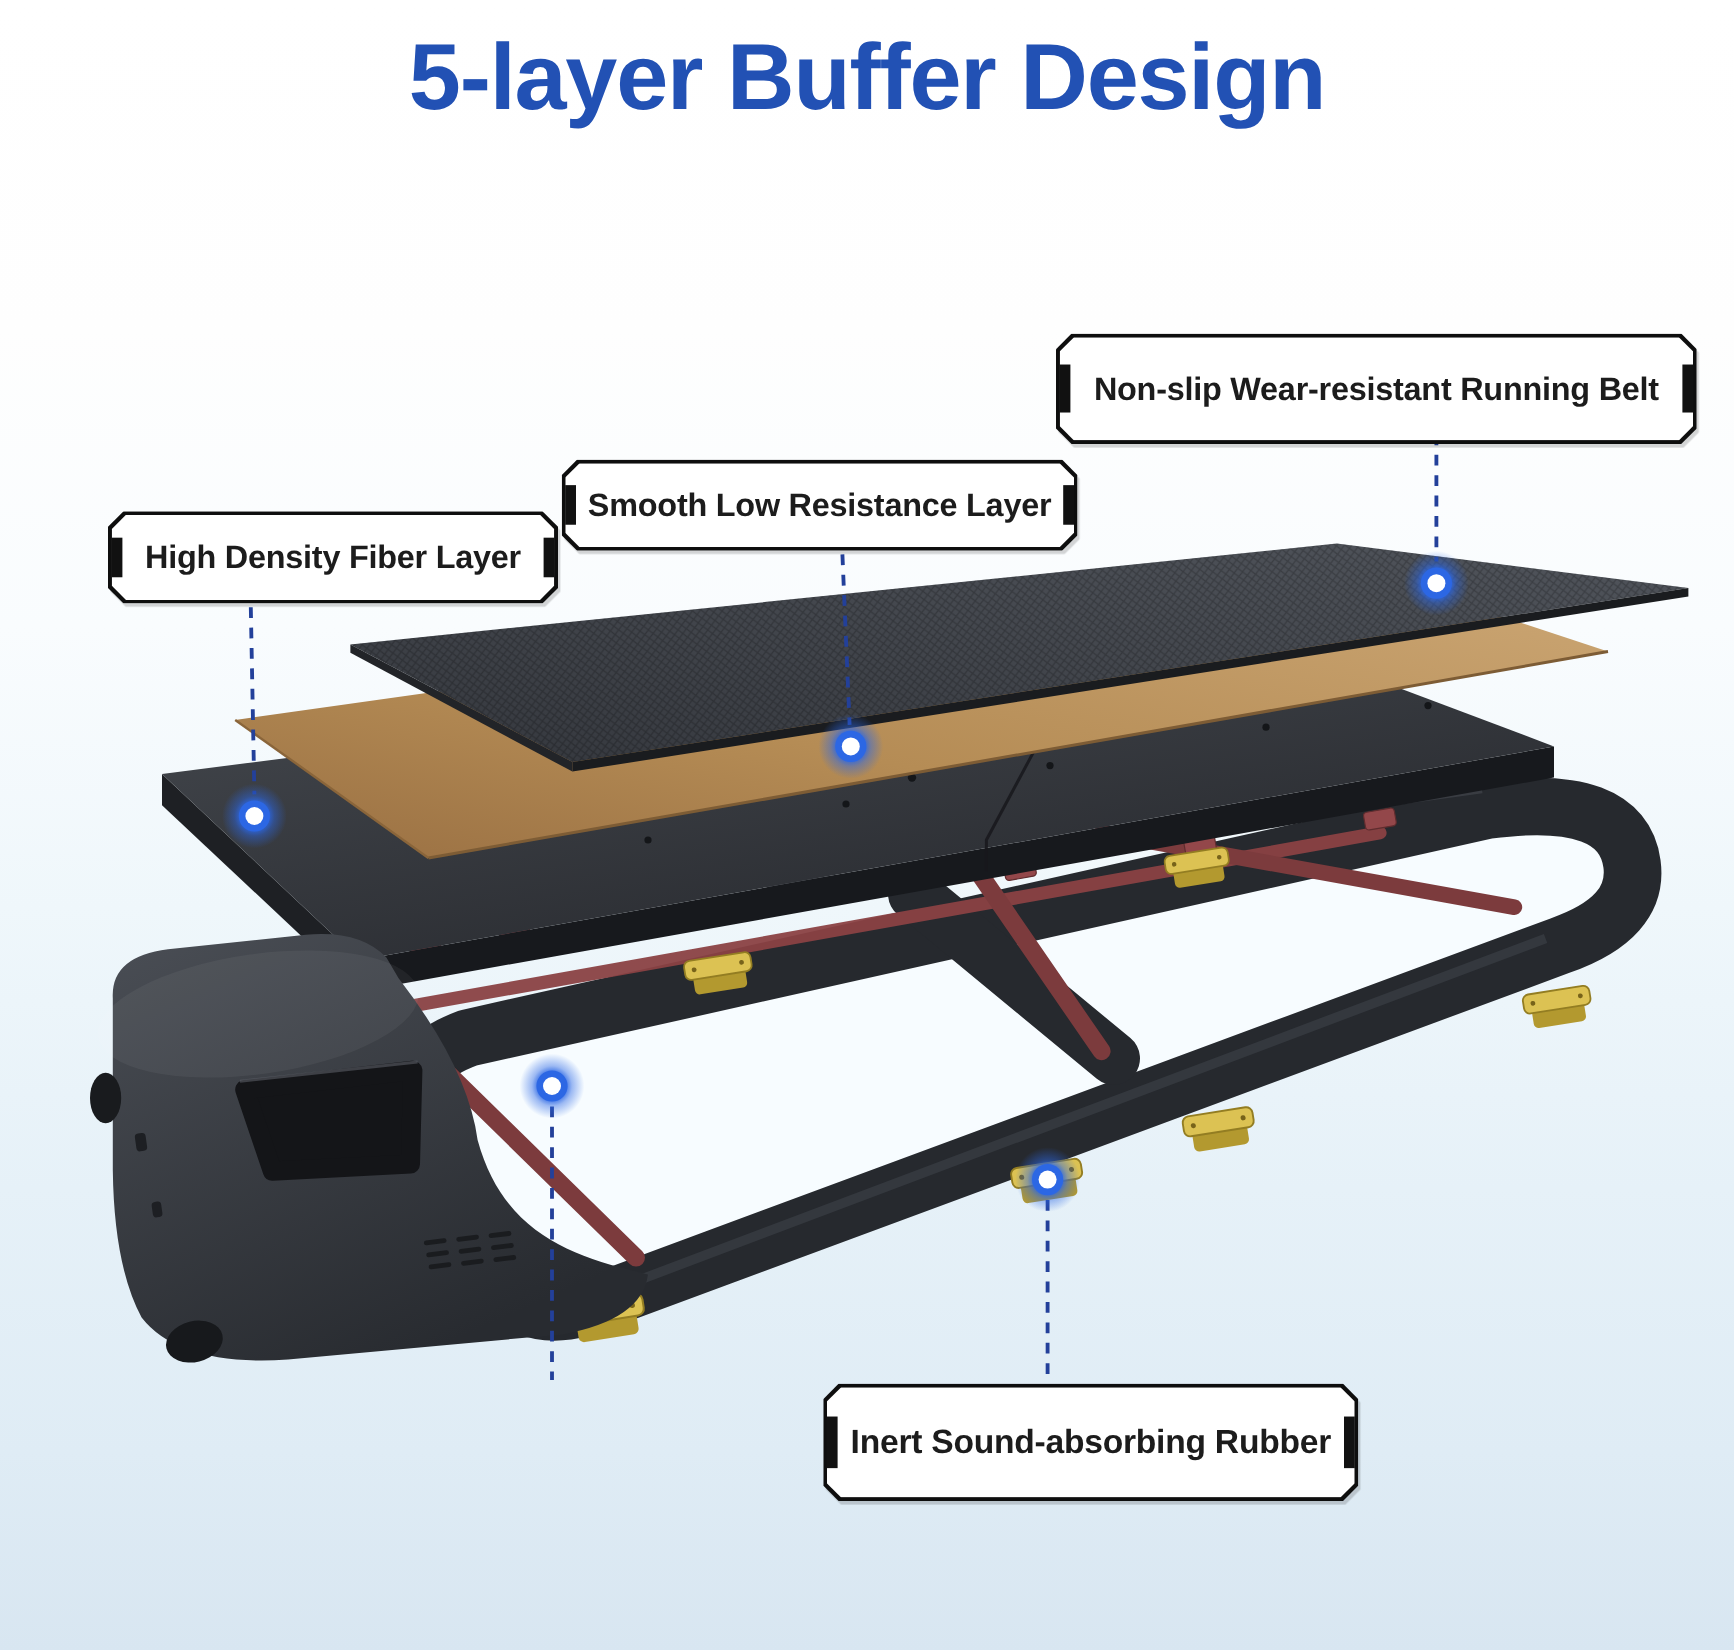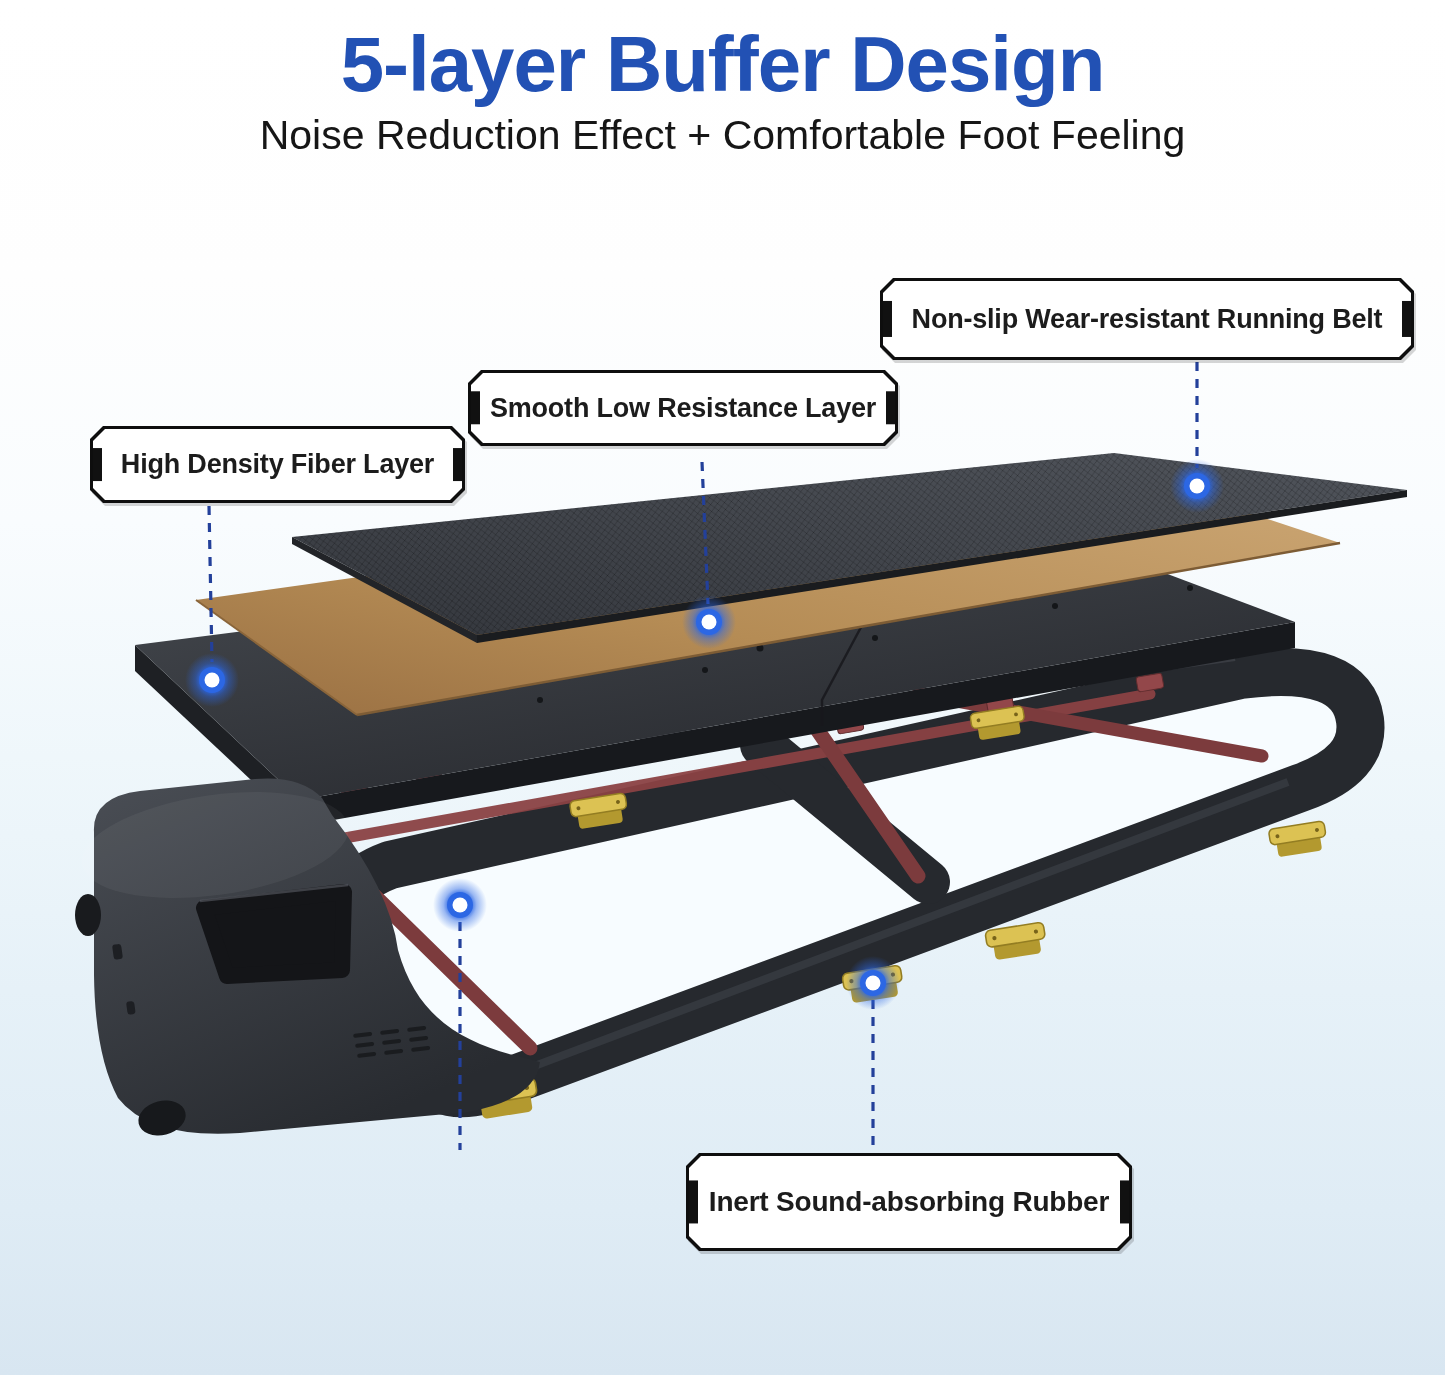--- a/index.html
+++ b/index.html
@@ -41,21 +41,20 @@
   .bar.l{left:3px;} .bar.r{right:3px;}
   .f27 span{font-size:27px;} .f28 span{font-size:28px;}
 </style>
 </head>
 <body>
 
 <div class="stage">
 
   <div class="hdr">
     <h1 class="title">5-layer Buffer Design</h1>
-    <div class="subtitle">Noise Reduction Effect + Comfortable Foot Feeling</div>
   </div>
 
   <svg class="diagram-svg" viewBox="0 0 1445 1375">
     <defs>
       <linearGradient id="beltGrad" x1="1" y1="0" x2="0" y2="1">
         <stop offset="0" stop-color="#51555c"></stop>
           <stop offset="1" stop-color="#34373d"></stop>
       </linearGradient>
       <pattern id="weave" width="7" height="7" patternUnits="userSpaceOnUse" patternTransform="rotate(-8)">
         <path d="M0 0L7 7M7 0L0 7" stroke="rgba(0,0,0,0.22)" stroke-width="1"></path>
@@ -189,30 +188,30 @@
     <g>
       <use href="#marker" transform="translate(1197,486)"></use>
       <use href="#marker" transform="translate(709,622)"></use>
       <use href="#marker" transform="translate(212,680)"></use>
       <use href="#marker" transform="translate(460,905)"></use>
       <use href="#marker" transform="translate(873,983)"></use>
     </g>
   </svg>
 
   <div class="tag-wrap" style="left:880px;top:278px;width:534px;height:82px;">
-    <div class="tag f27" style="width:534px;height:82px;">
+    <div class="tag f27" style="width:534px;height:92px;">
       <div class="bar l"></div>
       <div class="bar r"></div>
       <div class="tag-inner">
           <span>Non-slip Wear-resistant Running Belt</span>
         </div>
     </div>
   </div>
 
-  <div class="tag-wrap" style="left:468px;top:370px;width:430px;height:76px;">
+  <div class="tag-wrap" style="left:468px;top:383px;width:430px;height:76px;">
     <div class="tag f27" style="width:430px;height:76px;">
       <div class="bar l"></div>
       <div class="bar r"></div>
       <div class="tag-inner">
           <span>Smooth Low Resistance Layer</span>
         </div>
     </div>
   </div>
 
   <div class="tag-wrap" style="left:50px;top:426px;width:375px;height:77px;padding-left:40px;">

